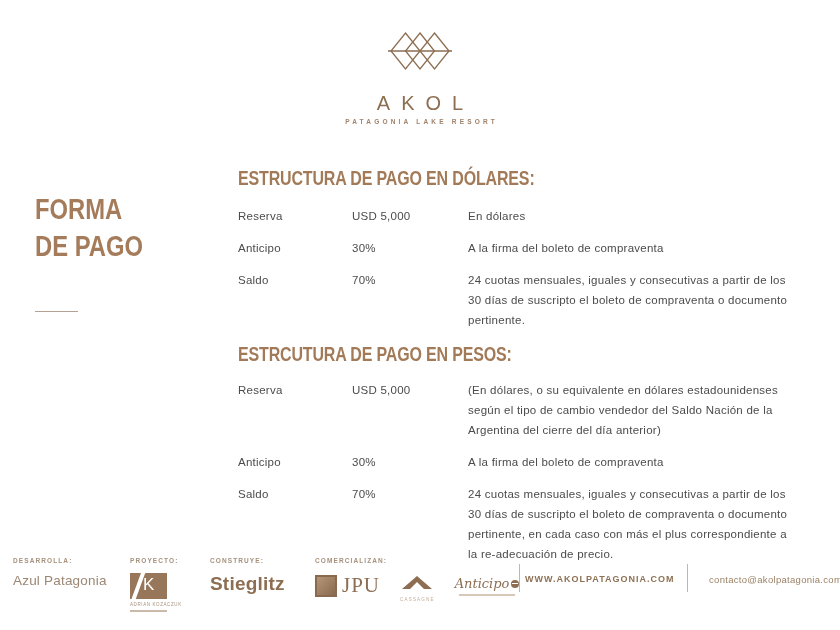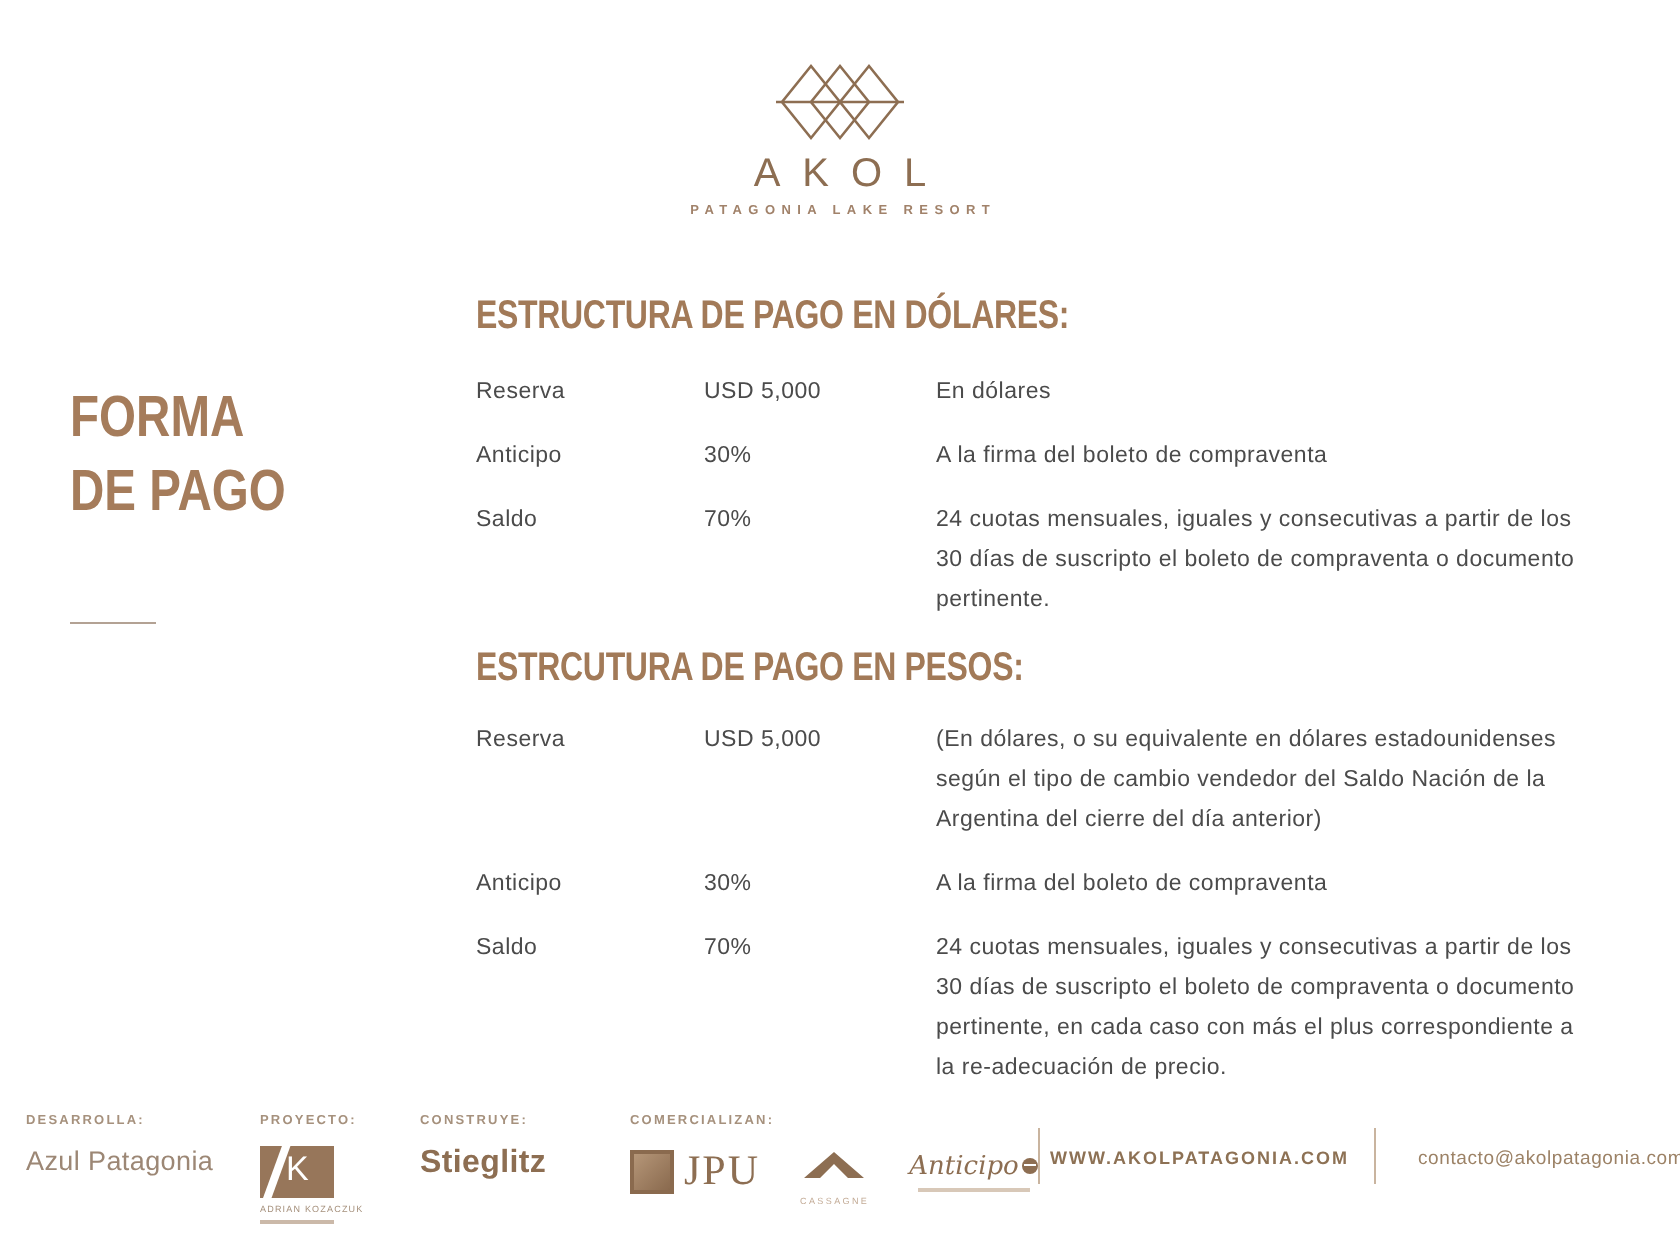--- a/index.html
+++ b/index.html
@@ -13,21 +13,21 @@
     overflow: hidden;
   }
 
   
   .logo-block {
     position: absolute; top: 26px; left: 0; right: 0;
     text-align: center;
   }
   .logo-mark { display: block; margin: 0 auto; }
   .brand-name {
-    margin-top: 0;
+    margin-top: 16px;
     font-size: 20px; font-weight: 400;
     color: #8d6e52;
     letter-spacing: 11px; text-indent: 11px;
   }
   .brand-tagline {
     margin-top: 3px;
     font-size: 6.5px; font-weight: 700;
     color: #a1826a;
     letter-spacing: 3.2px; text-indent: 3.2px;
   }
@@ -42,21 +42,21 @@
     transform: scaleX(0.82); transform-origin: left top;
     white-space: nowrap;
   }
   .title-rule {
     margin-top: 46px;
     width: 43px; height: 1px;
     background: #b3a294;
   }
 
   
-  .content { position: absolute; left: 238px; top: 147px; width: 565px; }
+  .content { position: absolute; left: 238px; top: 167px; width: 565px; }
   .section-heading {
     display: inline-block;
     font-size: 20px; font-weight: 700;
     color: #a27a58;
     letter-spacing: -0.2px;
     transform: scaleX(0.80); transform-origin: left top;
     white-space: nowrap;
   }
   .sec-1 .section-heading { margin-bottom: 16px; }
   .sec-2 { margin-top: 13px; }
@@ -110,21 +110,21 @@
     font-family: "Liberation Sans", sans-serif;
   }
   .k-caption {
     margin-top: 3px;
     font-size: 4.5px; letter-spacing: 0.6px;
     color: #a6917d; white-space: nowrap;
   }
   .k-rule { margin-top: 3px; width: 37px; height: 2px; background: #cbb9a9; }
 
   .stieglitz-name {
-    font-size: 16px; font-weight: 700;
+    font-size: 19px; font-weight: 700;
     color: #8d6e52; letter-spacing: 0.2px;
   }
 
   .comm-row { display: flex; align-items: flex-start; gap: 20px; }
   .jpu-logo { display: flex; align-items: center; gap: 5px; }
   .jpu-square {
     width: 22px; height: 22px;
     background: linear-gradient(135deg, #b59678, #8a6a4e);
     border: 2px solid #8a6a4e;
   }

